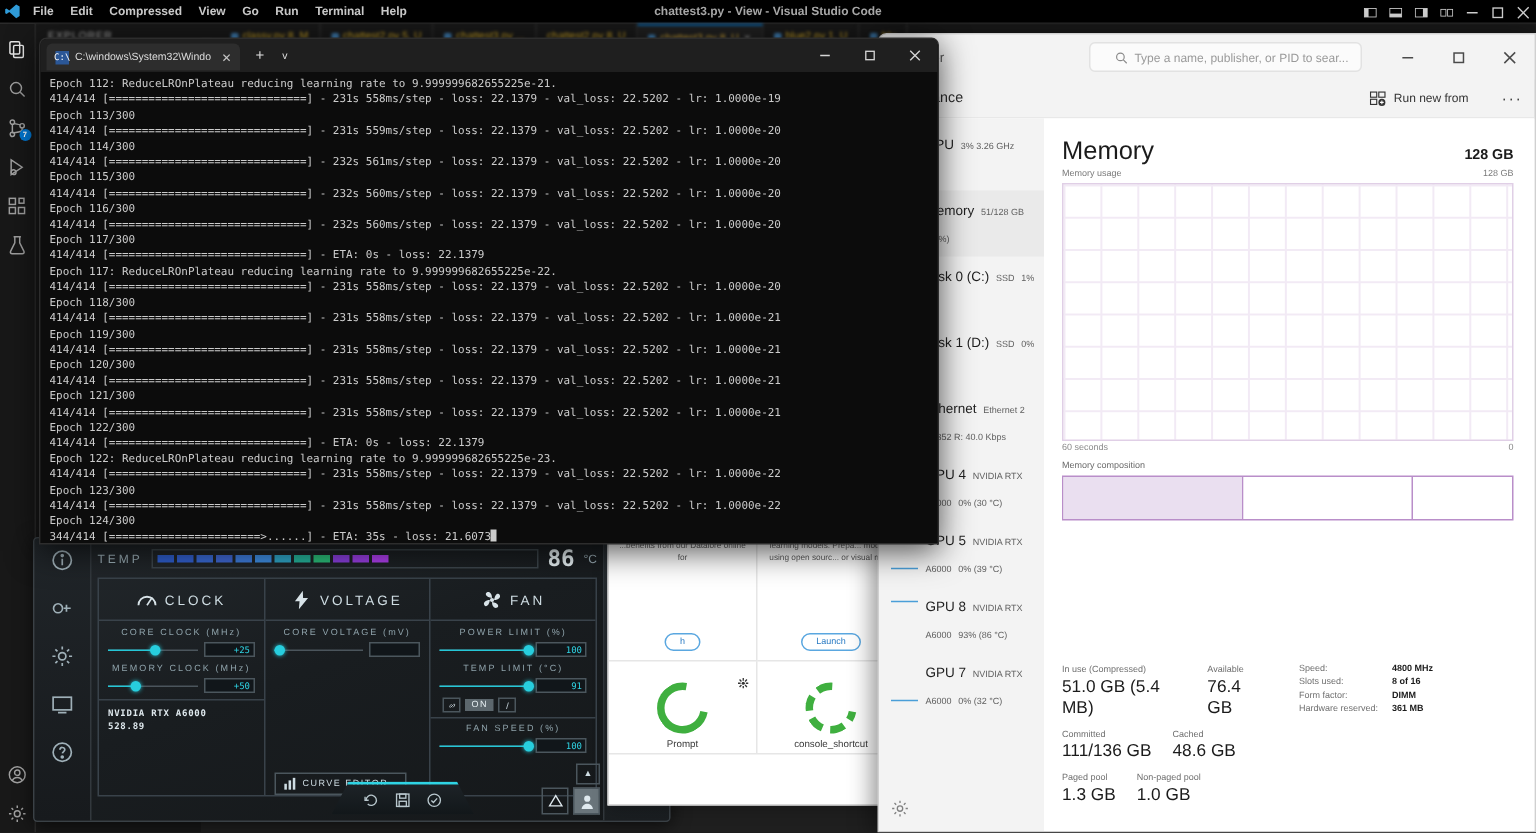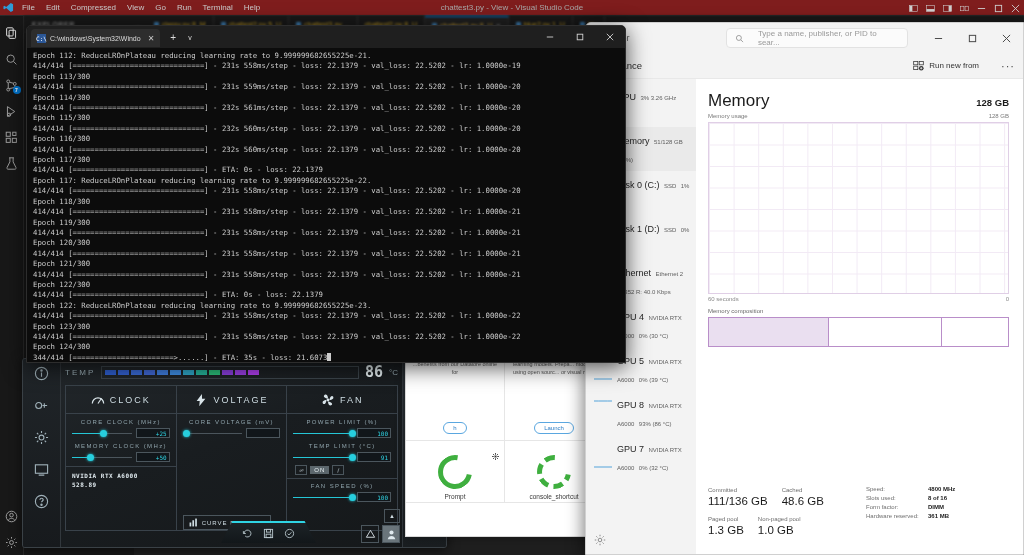--- a/index.html
+++ b/index.html
@@ -8,22 +8,23 @@
     overflow: hidden;
     background: #1e1e1e;
     font-family: "Liberation Sans", sans-serif;
   }
   #root { position: relative; width: 1024px; height: 555px; overflow: hidden; }
 
   
   .vscode { position:absolute; inset:0; background:#1f1f1f; }
   .vs-titlebar {
     position:absolute; top:0; left:0; width:1024px; height:16px;
-    background:#7f1d1d; display:flex; align-items:center;
+    background:#000000; display:flex; align-items:center;
     border-bottom:1px solid #2b2b2b;
+    font-weight:bold;
   }
   .vs-logo { width:16px; height:16px; display:flex; align-items:center; justify-content:center; }
   .vs-logo svg { width:11px; height:11px; }
   .vs-menu { display:flex; gap:7px; margin-left:4px; }
   .vs-menu span { color:#cccccc; font-size:8px; line-height:16px; padding:0 2px; }
   .vs-title-center {
     position:absolute; left:0; right:0; text-align:center;
     color:#a9a9a9; font-size:8px; line-height:16px; pointer-events:none;
   }
   .vs-win-ctrl { position:absolute; right:0; top:0; height:16px; display:flex; align-items:center; gap:0; }
@@ -163,21 +164,21 @@
   .tm {
     position:absolute; left:585px; top:22px; width:439px; height:533px;
     background:#f3f3f3; border:1px solid #d0d0d0; border-radius:6px 0 0 0;
     overflow:hidden; box-shadow:-3px 2px 16px rgba(0,0,0,.45);
   }
   .tm-title { height:30px; background:#f3f3f3; display:flex; align-items:center; position:relative; }
   .tm-title .app { font-size:9px; color:#595959; padding-left:8px; }
   .tm-search {
     position:absolute; left:140px; top:5px; width:182px; height:20px;
     background:#fbfbfb; border:1px solid #e2e2e2; border-radius:4px;
-    display:flex; align-items:center; gap:14px; padding:0 8px;
+    display:flex; align-items:center; gap:4px; padding:0 8px;justify-content:flex-end;
   }
   .tm-search svg { width:9px; height:9px; stroke:#8a8a8a; fill:none; stroke-width:1.4; }
   .tm-search span { font-size:8px; color:#9a9a9a; }
   .tm-wctrl { position:absolute; right:0; top:0; height:30px; display:flex; }
   .tm-wctrl div { width:34px; height:30px; display:flex; align-items:center; justify-content:center; color:#4a4a4a; }
   .tm-wctrl svg { width:9px; height:9px; stroke:#4a4a4a; fill:none; stroke-width:1.1; }
   .tm-subbar { height:26px; display:flex; align-items:center; position:relative; border-bottom:1px solid #e8e8e8; }
   .tm-subbar .pg { font-size:9.5px; color:#2b2b2b; padding-left:8px; }
   .tm-runtask { position:absolute; right:44px; display:flex; align-items:center; gap:5px; font-size:8px; color:#333; }
   .tm-runtask svg { width:11px; height:11px; }
@@ -856,20 +857,30 @@
         </div>
         <div class="tm-comp-lbl">Memory composition</div>
         <div class="tm-comp">
           <div class="seg1" style="flex:0 0 40%"></div>
           <div class="seg2" style="flex:0 0 38%"></div>
           <div class="seg3" style="flex:1"></div>
         </div>
 
         <div class="tm-stats">
           <div class="left">
+            <div class="stat-row">
+              <div class="stat">
+                <div class="k">In use (Compressed)</div>
+                <div class="v">51.0 GB (5.4 MB)</div>
+              </div>
+              <div class="stat">
+                <div class="k">Available</div>
+                <div class="v">76.4 GB</div>
+              </div>
+            </div>
             <div class="stat-row">
               <div class="stat">
                 <div class="k">Committed</div>
                 <div class="v">111/136 GB</div>
               </div>
               <div class="stat">
                 <div class="k">Cached</div>
                 <div class="v">48.6 GB</div>
               </div>
             </div>

